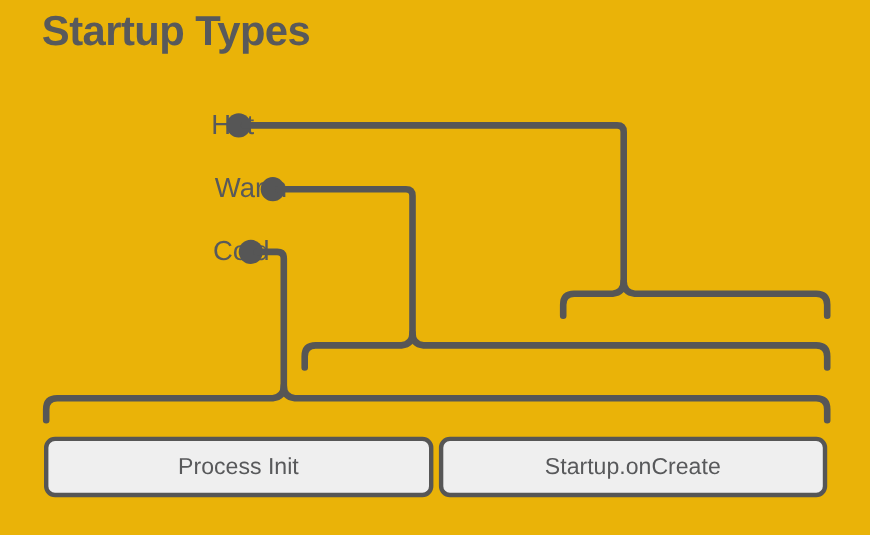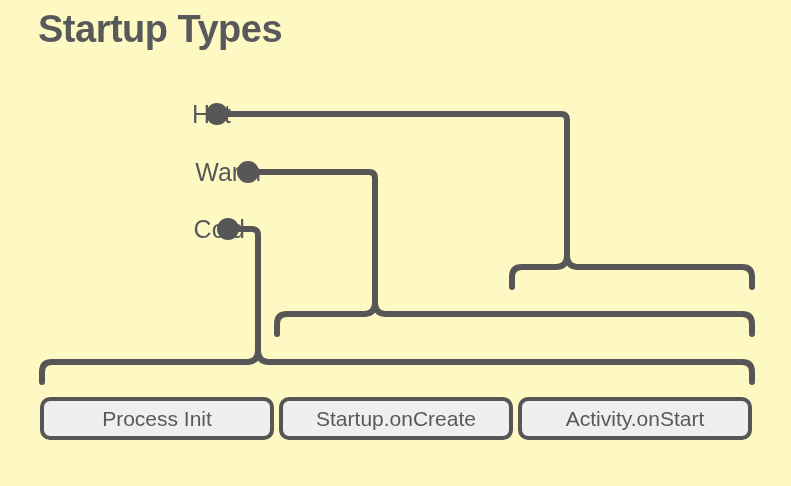--- a/index.html
+++ b/index.html
@@ -14,21 +14,21 @@
     overflow: hidden;
     font-family: "Liberation Sans", sans-serif;
     background: #ffffff;
   }
   #stage {
     position: absolute;
     left: 0;
     top: 0;
     width: 791px;
     height: 486px;
-    background: #fef9c3;
+    background: #eab308;
   }
   #title {
     position: absolute;
     left: 38px;
     top: 8px;
     font-size: 38px;
     font-weight: bold;
     letter-spacing: -0.5px;
     color: #58595b;
     white-space: nowrap;
@@ -60,21 +60,21 @@
     stroke-linecap: round;
     stroke-linejoin: round;
   }
   .dot { fill: #565656; }
 
   #boxes {
     position: absolute;
     left: 40px;
     top: 397px;
     width: 712px;
-    height: 43px;
+    height: 55px;
     display: flex;
     gap: 5px;
   }
   .box {
     flex: 1 1 0;
     background: #efefef;
     border: 4px solid #565656;
     border-radius: 10px;
     display: flex;
     align-items: center;
@@ -113,18 +113,15 @@
     <path class="wire" d="M 258 351 Q 258 361 248 362 L 52 362 Q 42 362 42 372 L 42 382"></path>
   </svg>
 
   <div id="boxes">
     <div class="box">
       <span class="box-label">Process Init</span>
     </div>
     <div class="box">
       <span class="box-label">Startup.onCreate</span>
     </div>
-    <div class="box">
-      <span class="box-label">Activity.onStart</span>
-    </div>
   </div>
 
 </div>
 
 </body></html>

